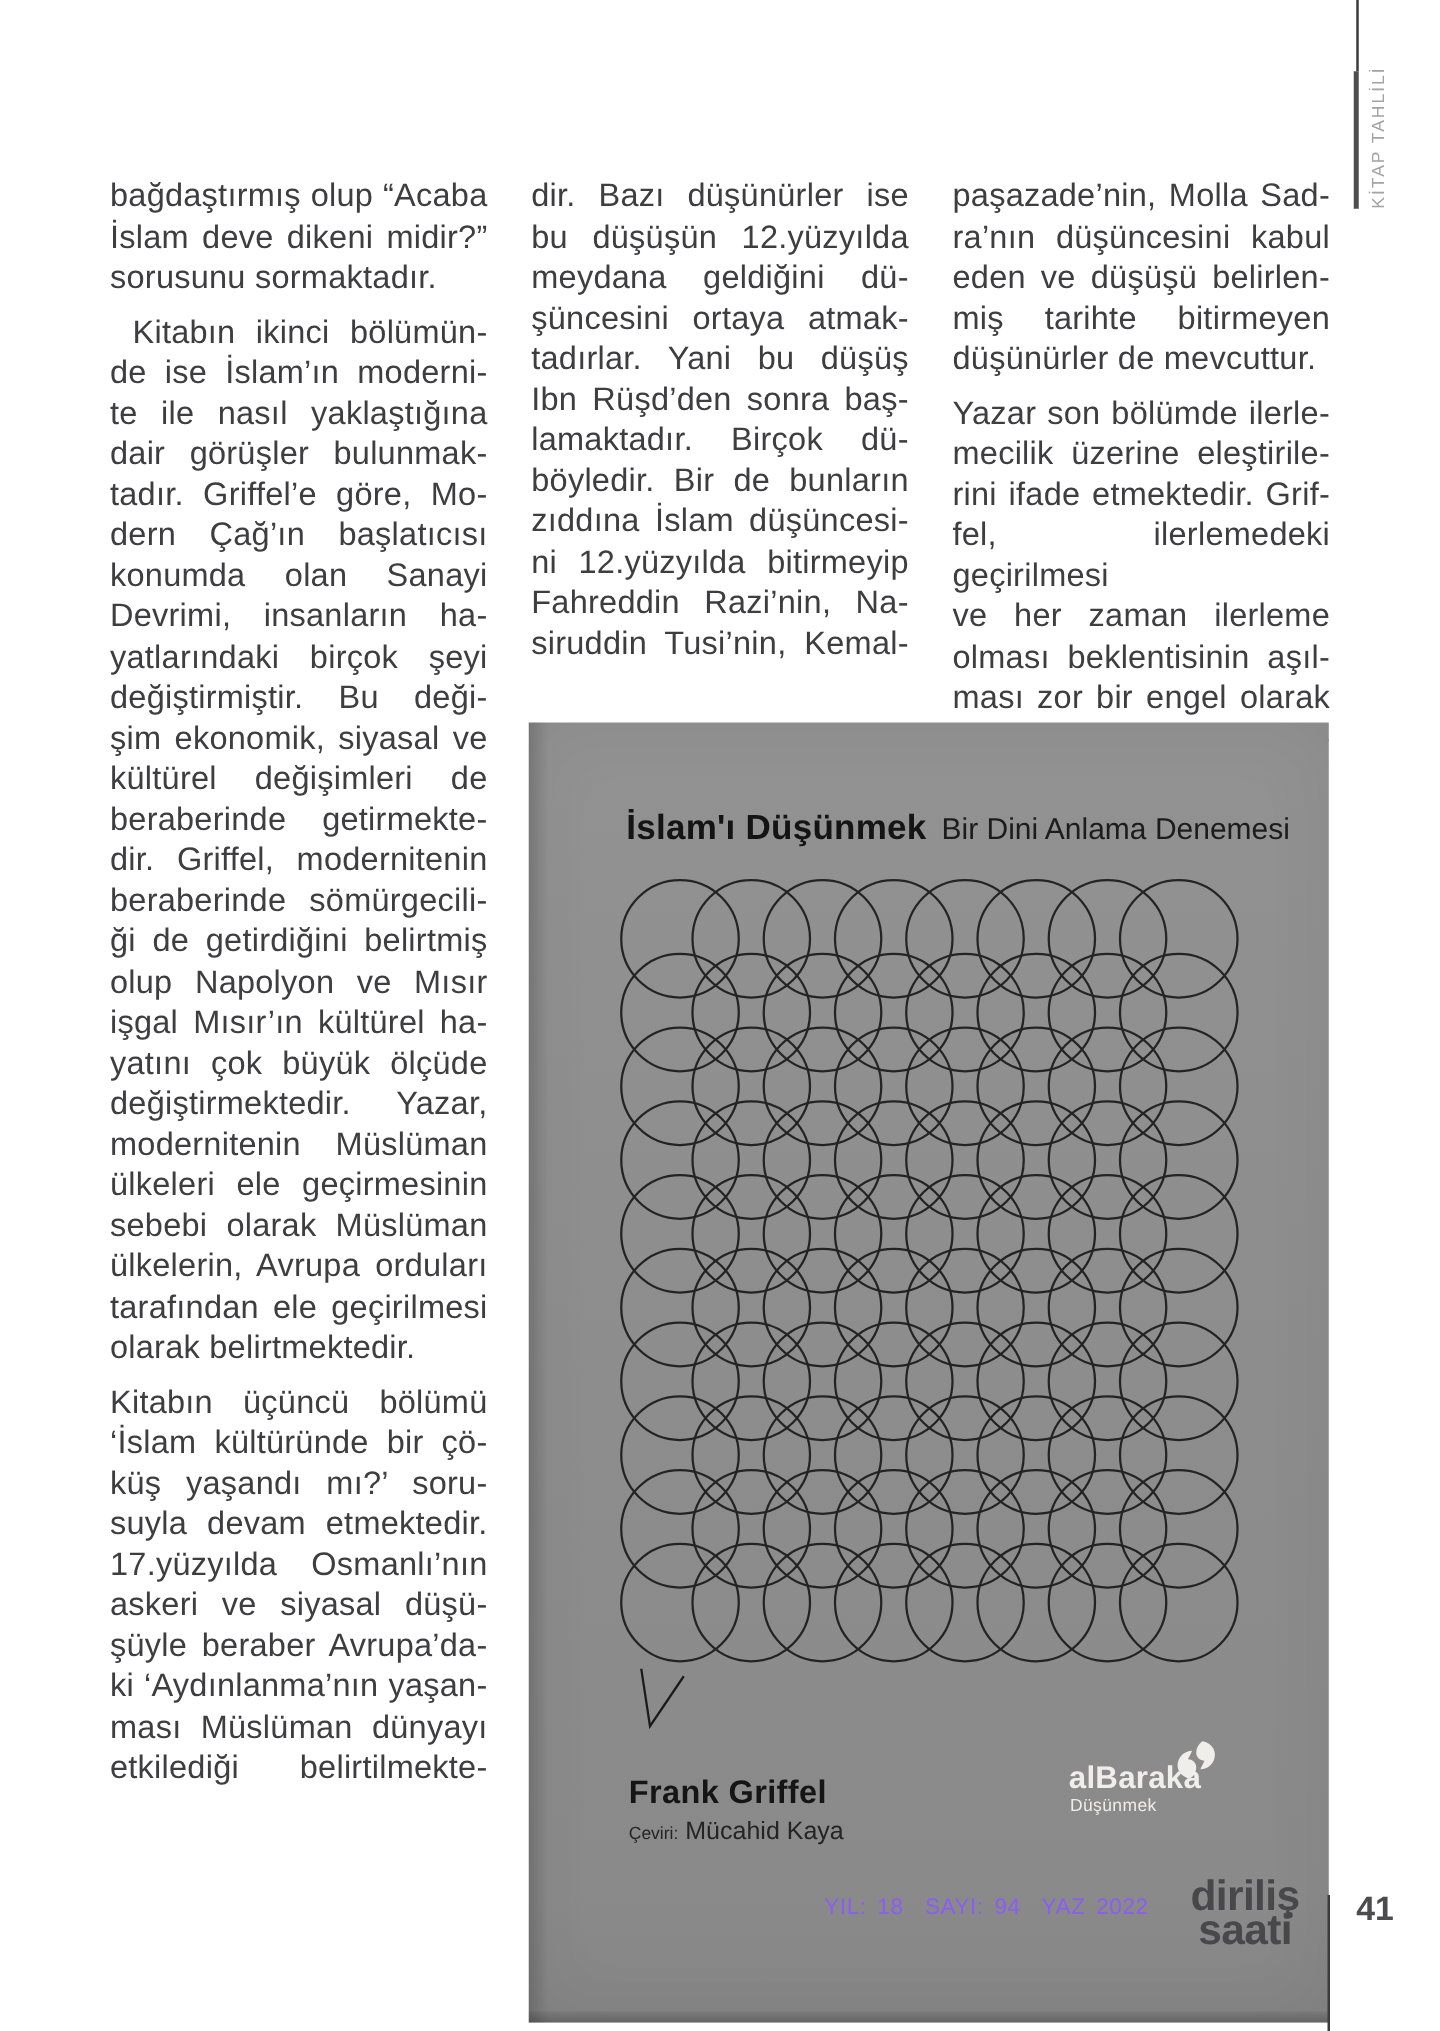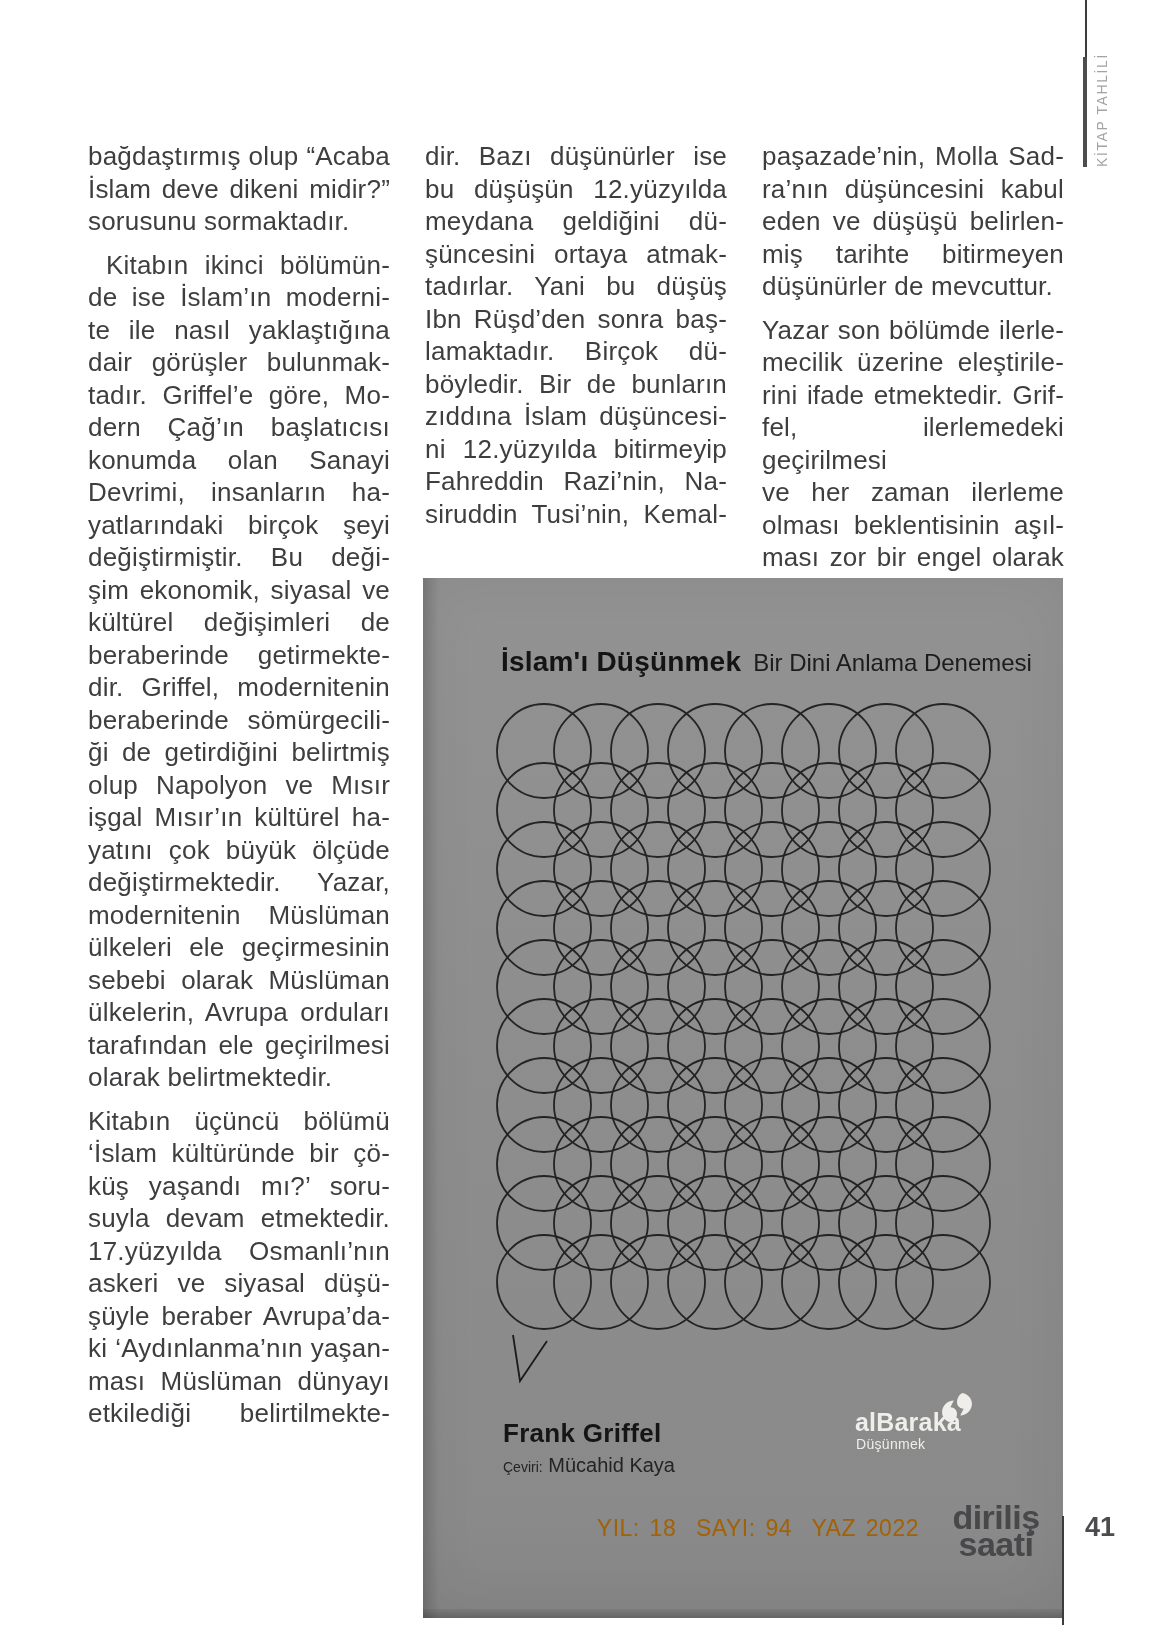--- a/index.html
+++ b/index.html
@@ -50,21 +50,21 @@
   #cover-author-block{position:absolute;left:80px;top:820px;color:#151515;margin-top:20px;}
   #cover-author{font-weight:bold;font-size:26px;letter-spacing:.3px;}
   #cover-translator{margin-top:5px;font-size:20px;color:#242424;}
   #cover-translator .lbl{font-size:14px;}
   #publisher-block{position:absolute;left:432px;top:814px;color:#efeeea;width:160px;}
   #publisher-mark{position:absolute;left:86px;top:0px;width:32px;height:32px;}
   #publisher-name{position:absolute;left:0;top:16px;font-weight:bold;font-size:25px;letter-spacing:.2px;}
   #publisher-sub{position:absolute;left:1px;top:44px;font-size:14px;letter-spacing:.3px;}
   
   #issue-info{
-    position:absolute;right:233px;top:1515px;font-size:23px;color:#a16207;
+    position:absolute;right:233px;top:1515px;font-size:18px;color:#8b5cf6;
     letter-spacing:.5px;word-spacing:3px;white-space:pre;
   }
   #magazine-logo{
     position:absolute;left:946px;top:1504px;width:100px;text-align:center;
     font-weight:bold;color:#48484a;letter-spacing:-.5px;
   }
   #magazine-logo .l1,#magazine-logo .l2{font-size:34px;line-height:27px;display:block;}
   #footer-rule{position:absolute;left:1062px;top:1516px;width:2px;height:109px;background:#3c3c3e;}
   #page-number{position:absolute;left:1085px;top:1512px;font-size:27px;font-weight:600;color:#4c4c4e;}
 </style>

